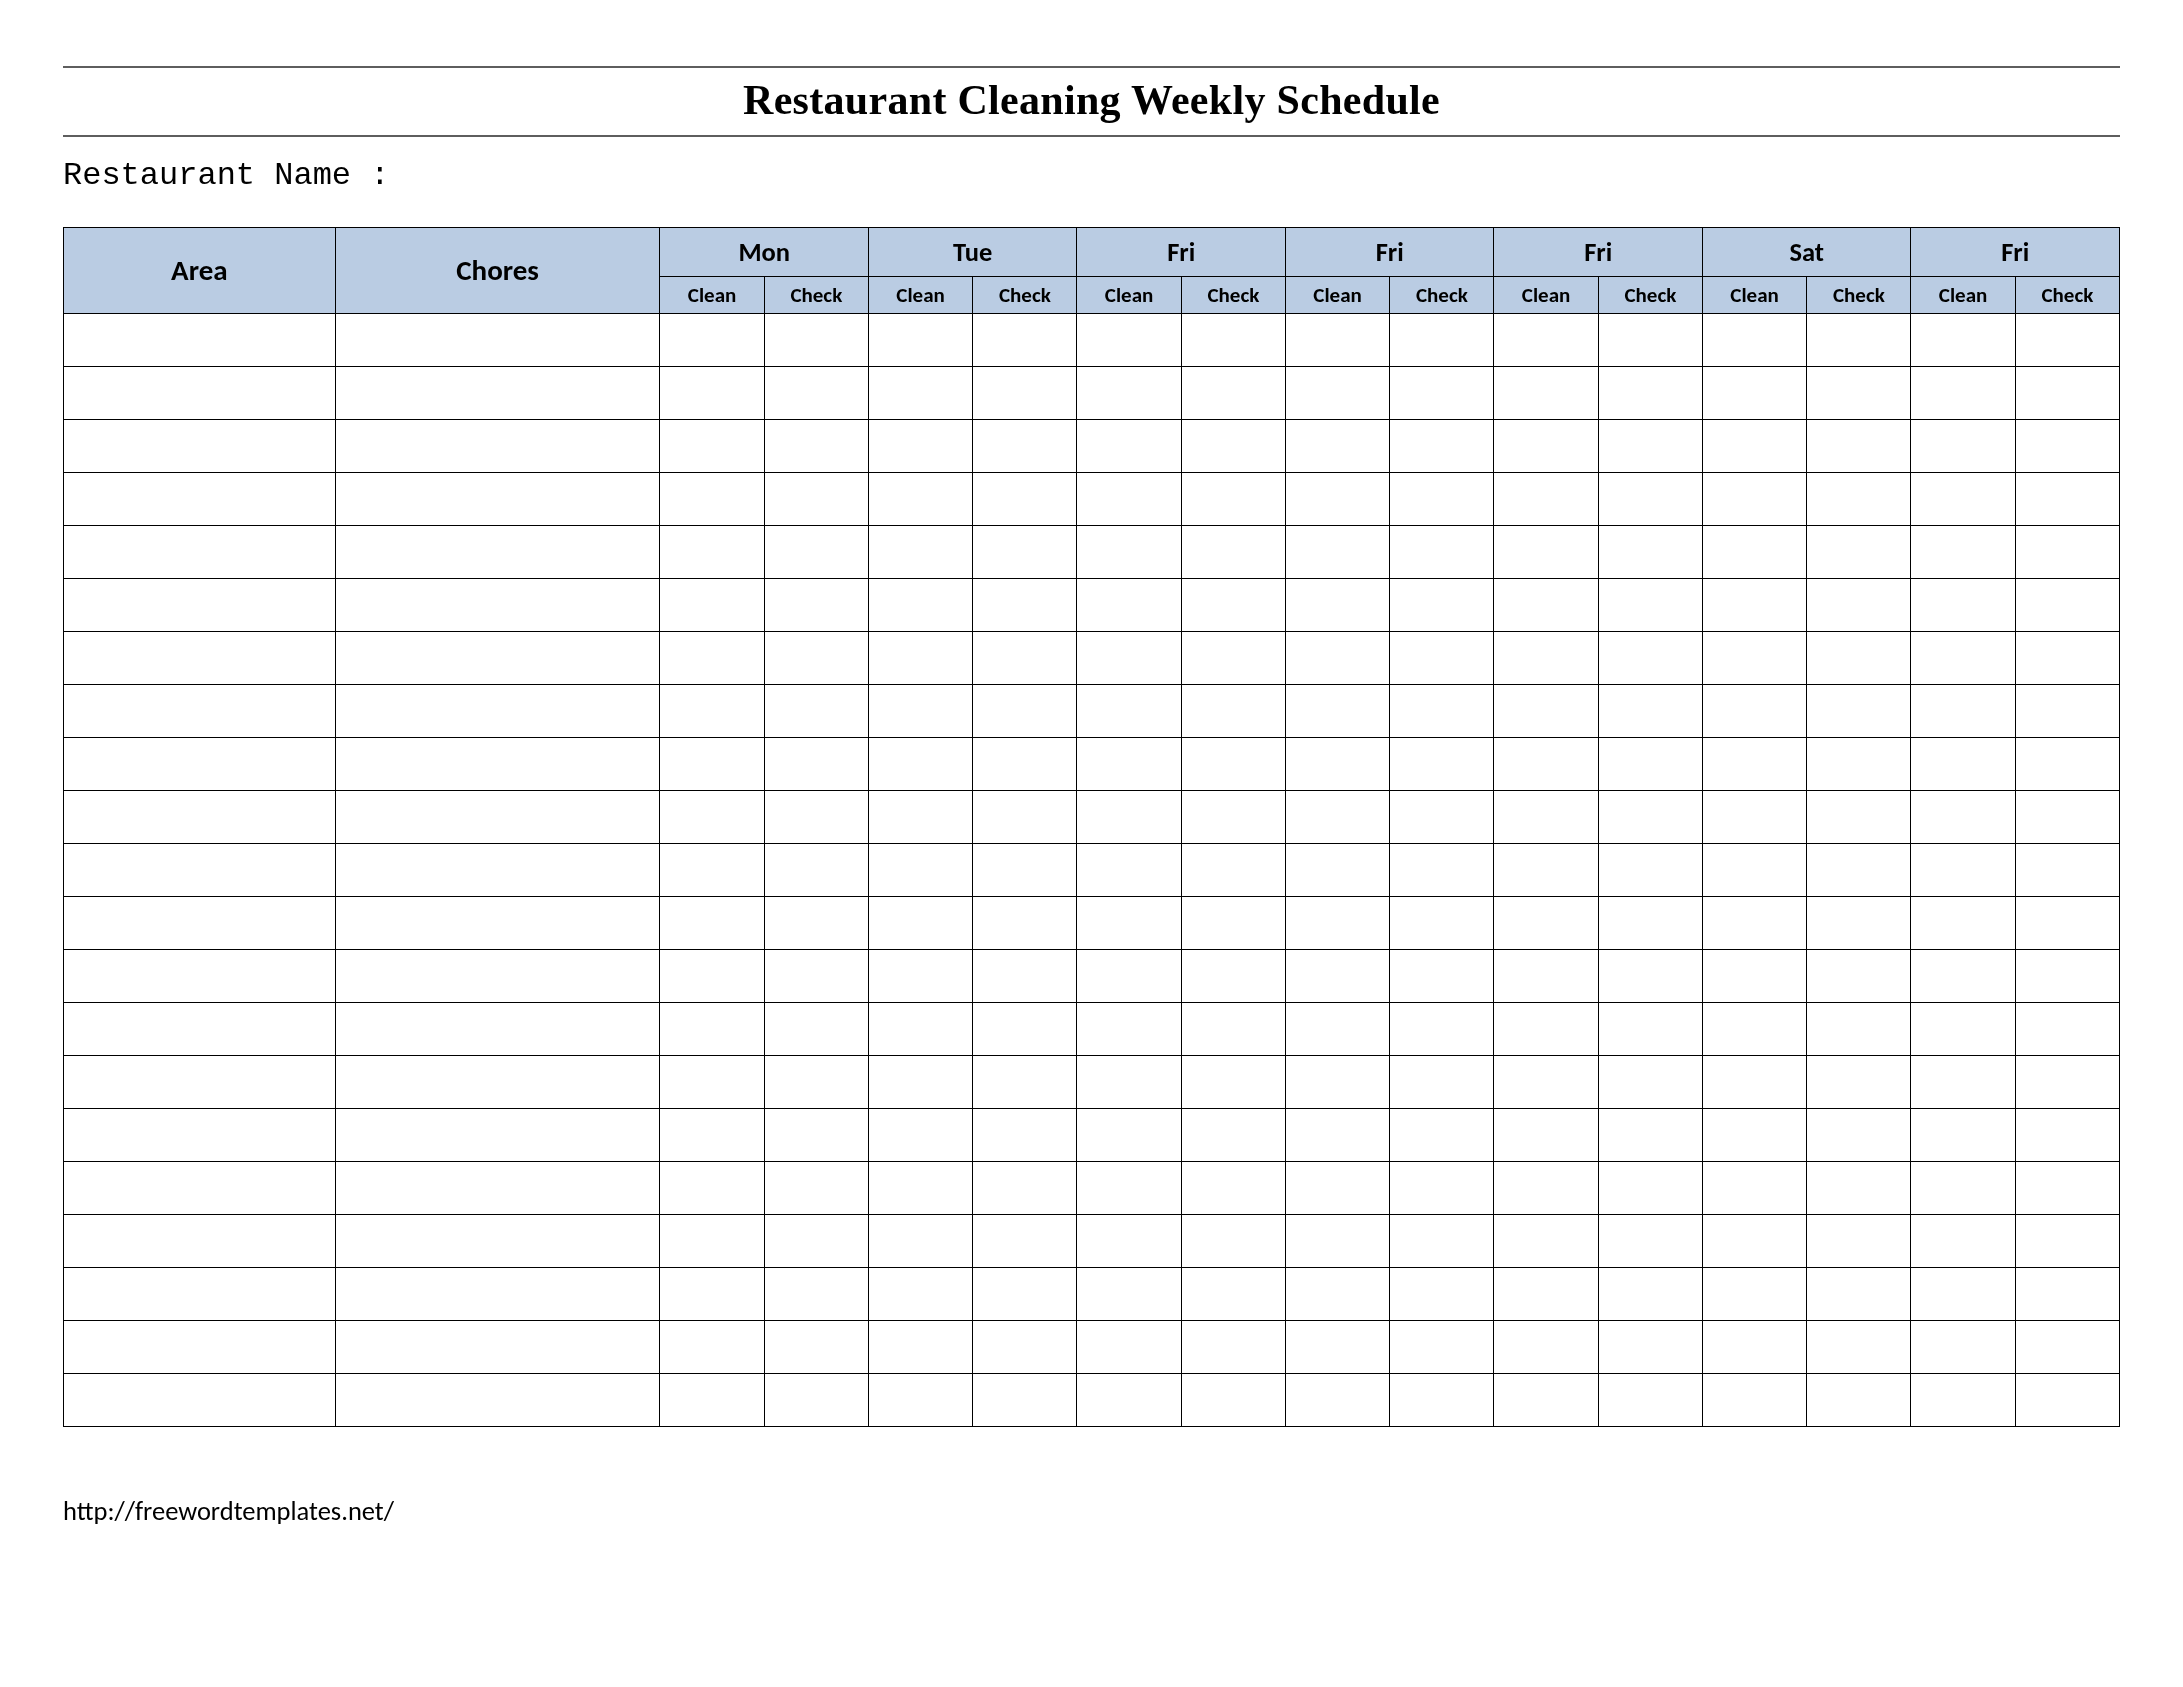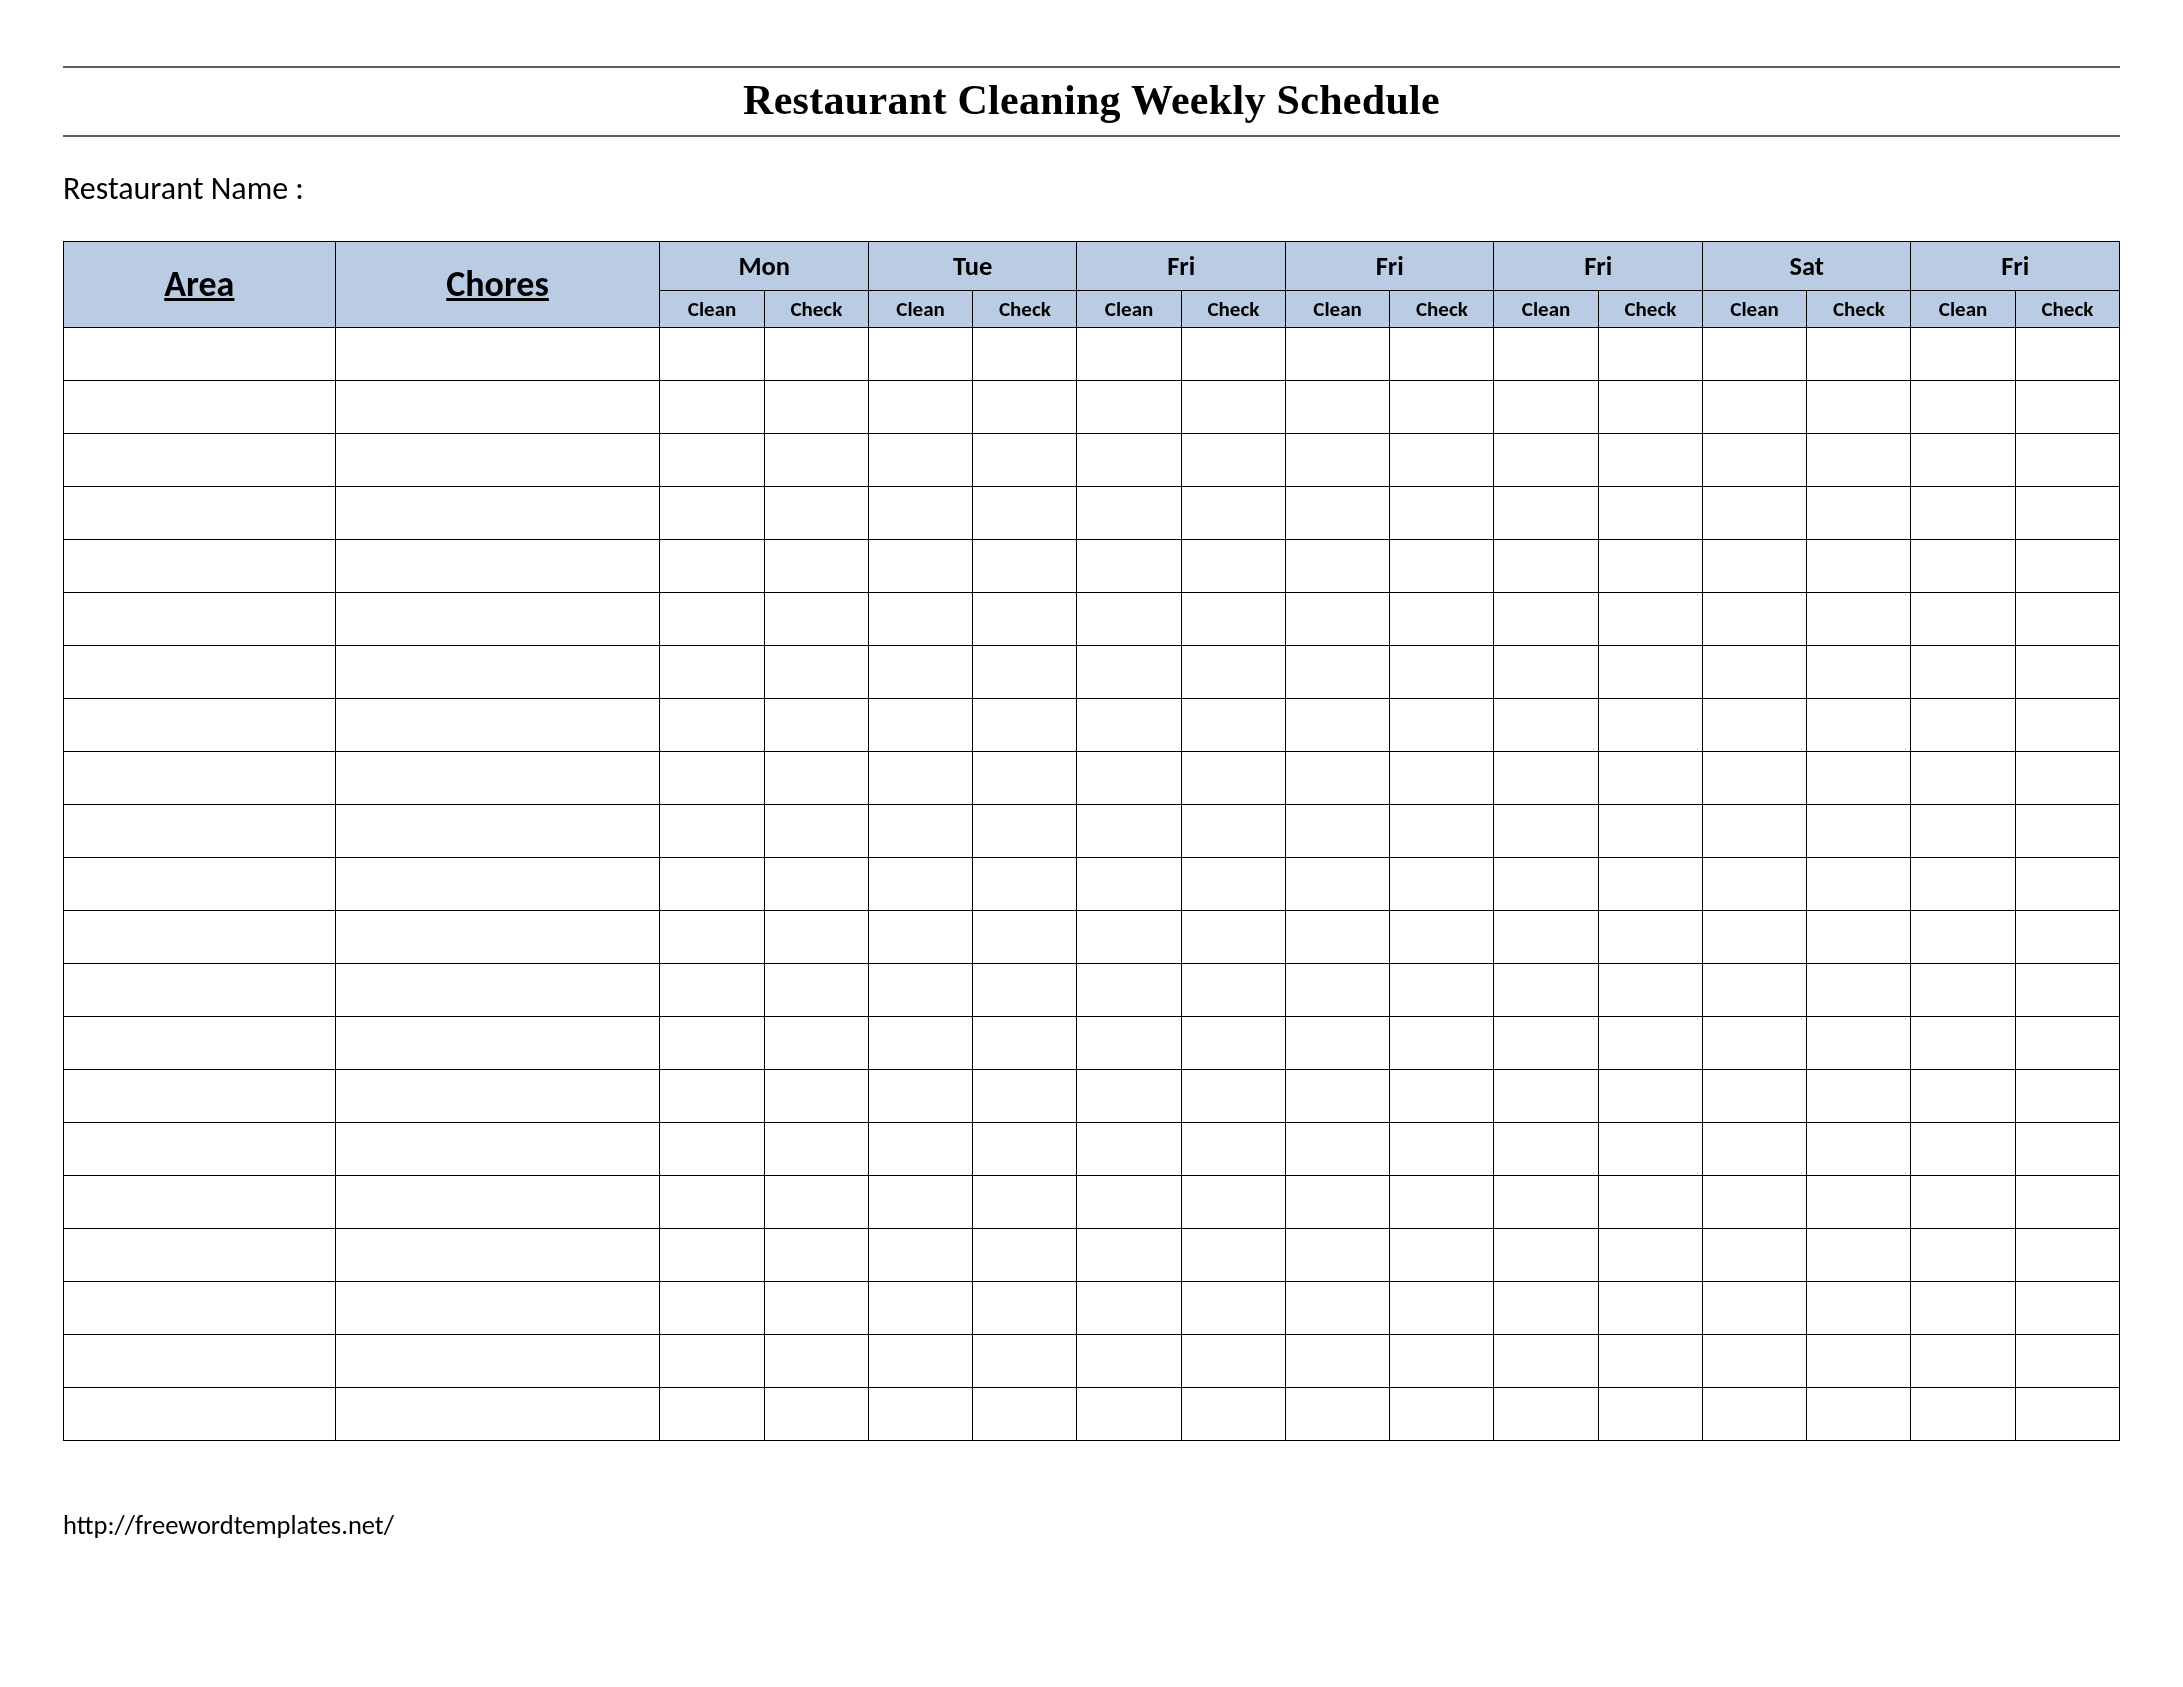--- a/index.html
+++ b/index.html
@@ -21,23 +21,24 @@
       text-align: center;
     }
     .title {
       font-size: 42px;
       font-weight: bold;
       letter-spacing: 0.3px;
       font-family: Liberation Serif, serif;
     }
     .meta-row {
       display: flex;
-      margin-top: 32px;
+      margin-top: 20px;
       margin-bottom: 33px;
       font-size: 32px;
+      font-family: Liberation Mono, monospace;
     }
     .meta-left {
       width: 44%;
     }
     .meta-right {
       width: 56%;
     }
     table.schedule {
       border-collapse: collapse;
       width: 100%;
@@ -47,23 +48,22 @@
     table.schedule td {
       border: 1.3px solid #000000;
     }
     table.schedule thead th {
       background: #bacce3;
       font-weight: bold;
       text-align: center;
       vertical-align: middle;
     }
     .area-head, .chores-head {
-      font-size: 36px;
+      font-size: 29px;
       height: 86px;
-      text-decoration: underline;
     }
     .day-head {
       font-size: 26.5px;
       height: 45px;
     }
     .sub-head {
       font-size: 21px;
       height: 34px;
       font-weight: bold;
     }

